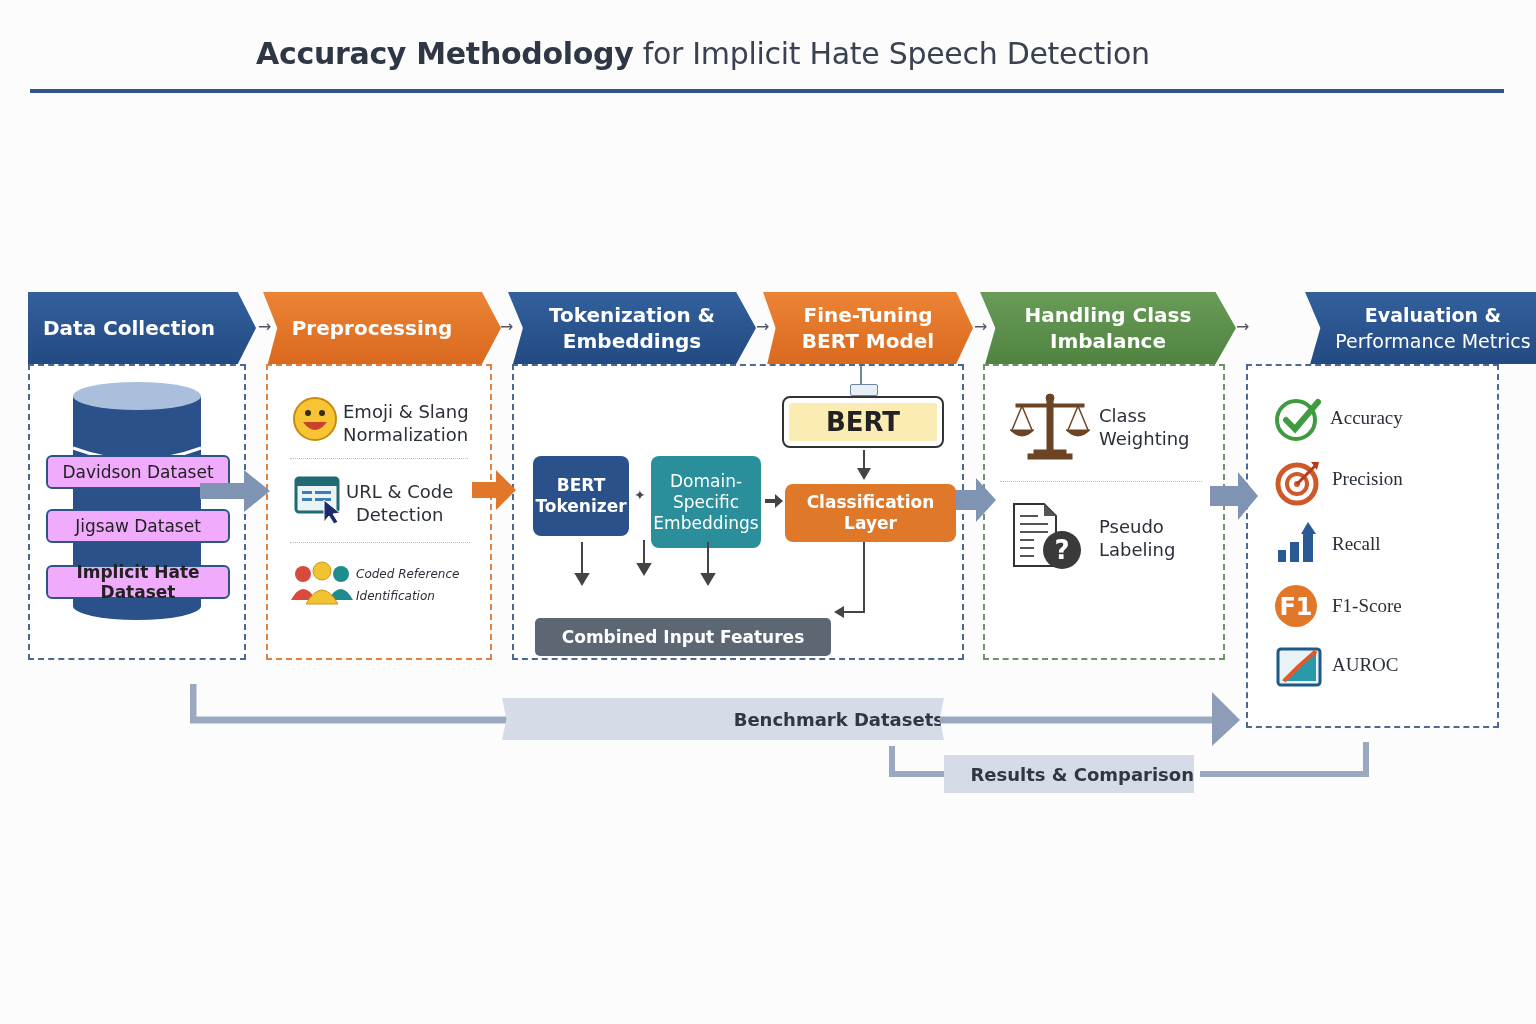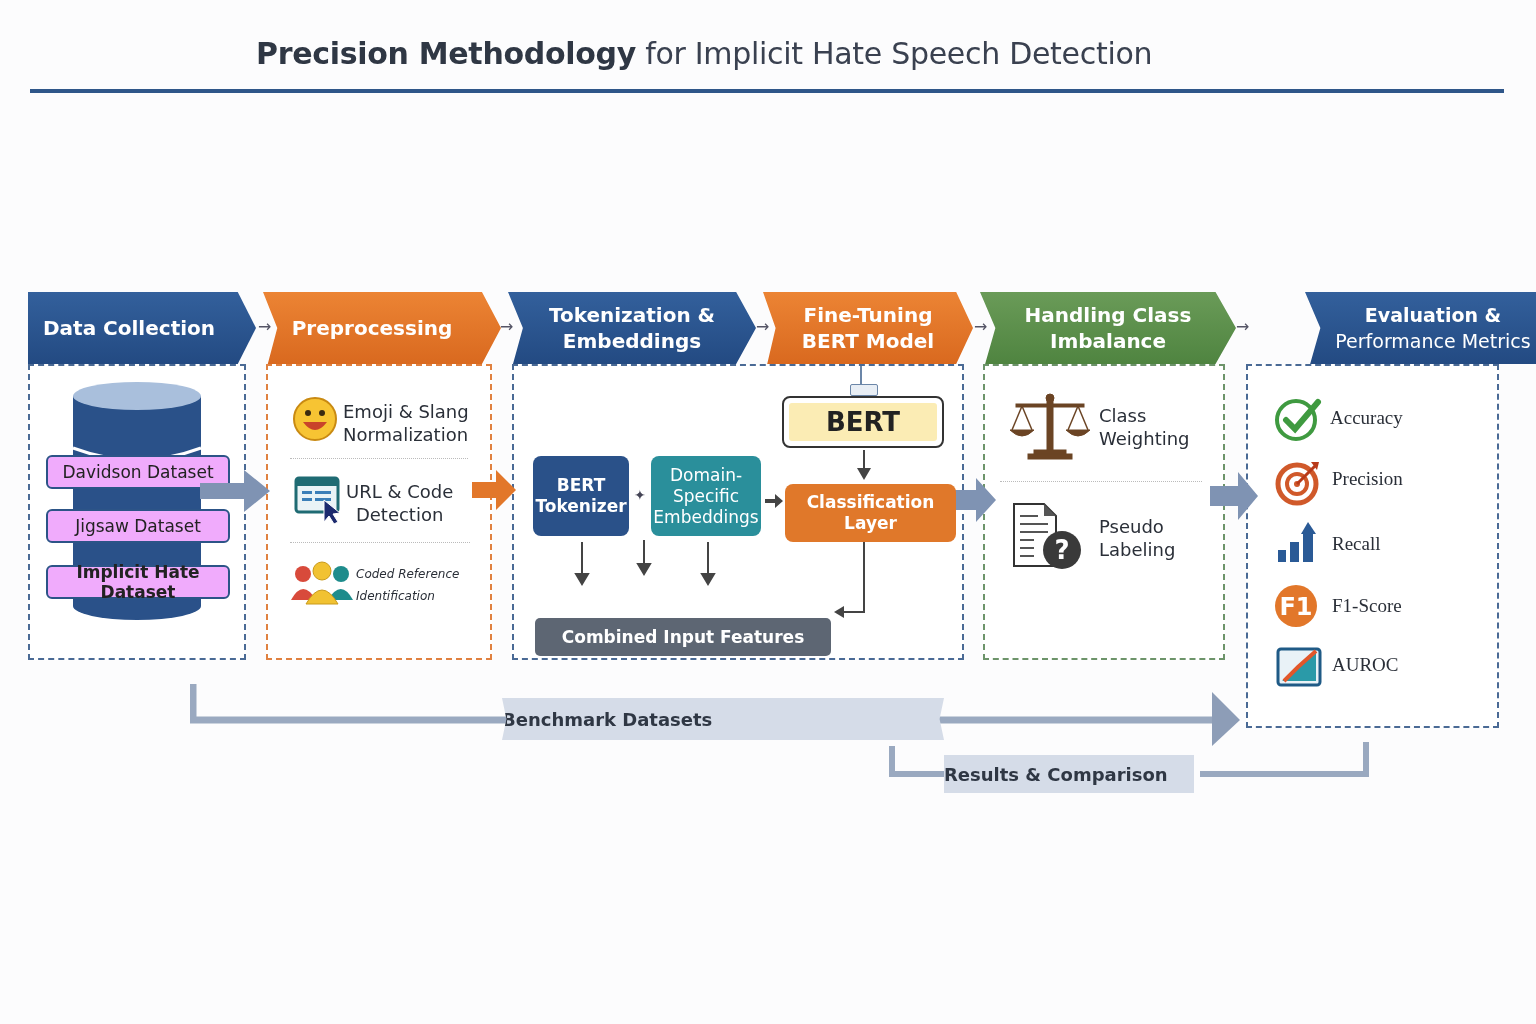--- a/index.html
+++ b/index.html
@@ -15,26 +15,26 @@
   .panel{top:364px;border:2px dashed #4a6a95;box-sizing:border-box;background:#fff;}
   .panel.o{border-color:#e08140;}
   .panel.g{border-color:#6d946a;}
   .mini-arrow{font-size:16px;color:#556;}
   .ds{left:46px;width:184px;height:34px;background:#f0abfc;border:2px solid #2c5487;border-radius:6px;box-sizing:border-box;display:flex;align-items:center;justify-content:center;font-size:17px;color:#222;text-align:center;}
   .item-text{font-size:18px;line-height:23px;color:#2a2f38;}
   .dotline{height:0;border-top:1px dotted #bbb;}
   .box{display:flex;align-items:center;justify-content:center;text-align:center;color:#fff;font-weight:bold;border-radius:8px;font-size:17px;line-height:21px;}
   .bigarrow{position:absolute;}
   .metric-text{font-size:19px;color:#2a2f38;font-family:Liberation Serif, serif;}
-  .band{background:#d5dce8;display:flex;align-items:center;justify-content:flex-start;color:#2f3744;}
+  .band{background:#d5dce8;display:flex;align-items:center;justify-content:flex-end;color:#2f3744;}
 </style>
 </head>
 <body>
 
-<div class="abs title"><b>Precision Methodology</b><span> for Implicit Hate Speech Detection</span></div>
+<div class="abs title"><b>Accuracy Methodology</b><span> for Implicit Hate Speech Detection</span></div>
 <div class="abs title-rule"></div>
 
 <div class="abs hdr blue" style="left:28px;width:228px;clip-path:polygon(0 0,92% 0,100% 50%,92% 100%,0 100%);padding-right:26px;">
   <span>Data Collection</span>
 </div>
 <div class="abs mini-arrow" style="left:258px;top:317px;">→</div>
 <div class="abs hdr orange" style="left:263px;width:238px;clip-path:polygon(0 0,92% 0,100% 50%,92% 100%,2% 100%,6% 50%);padding-right:20px;">
   <span>Preprocessing</span>
 </div>
 <div class="abs mini-arrow" style="left:500px;top:317px;">→</div>
@@ -140,21 +140,21 @@
     <div>Identification</div>
 </div>
 
 <div class="abs box" style="left:533px;top:456px;width:96px;height:80px;background:#2a5189;">
   <div>
       <div>BERT</div>
       <div>Tokenizer</div>
     </div>
 </div>
 <div class="abs" style="left:634px;top:487px;font-size:14px;color:#445;">✦</div>
-<div class="abs box" style="left:651px;top:456px;width:110px;height:80px;background:#2a8f9b;font-weight:normal;">
+<div class="abs box" style="left:651px;top:456px;width:110px;height:92px;background:#2a8f9b;font-weight:normal;">
   <div>
       <div>Domain-</div>
       <div>Specific</div>
       <div>Embeddings</div>
     </div>
 </div>
 <svg class="abs" style="left:765px;top:492px;" width="20" height="18">
     <path d="M0 7 H10 V2 L18 9 L10 16 V11 H0Z" fill="#444"></path>
   </svg>
 

